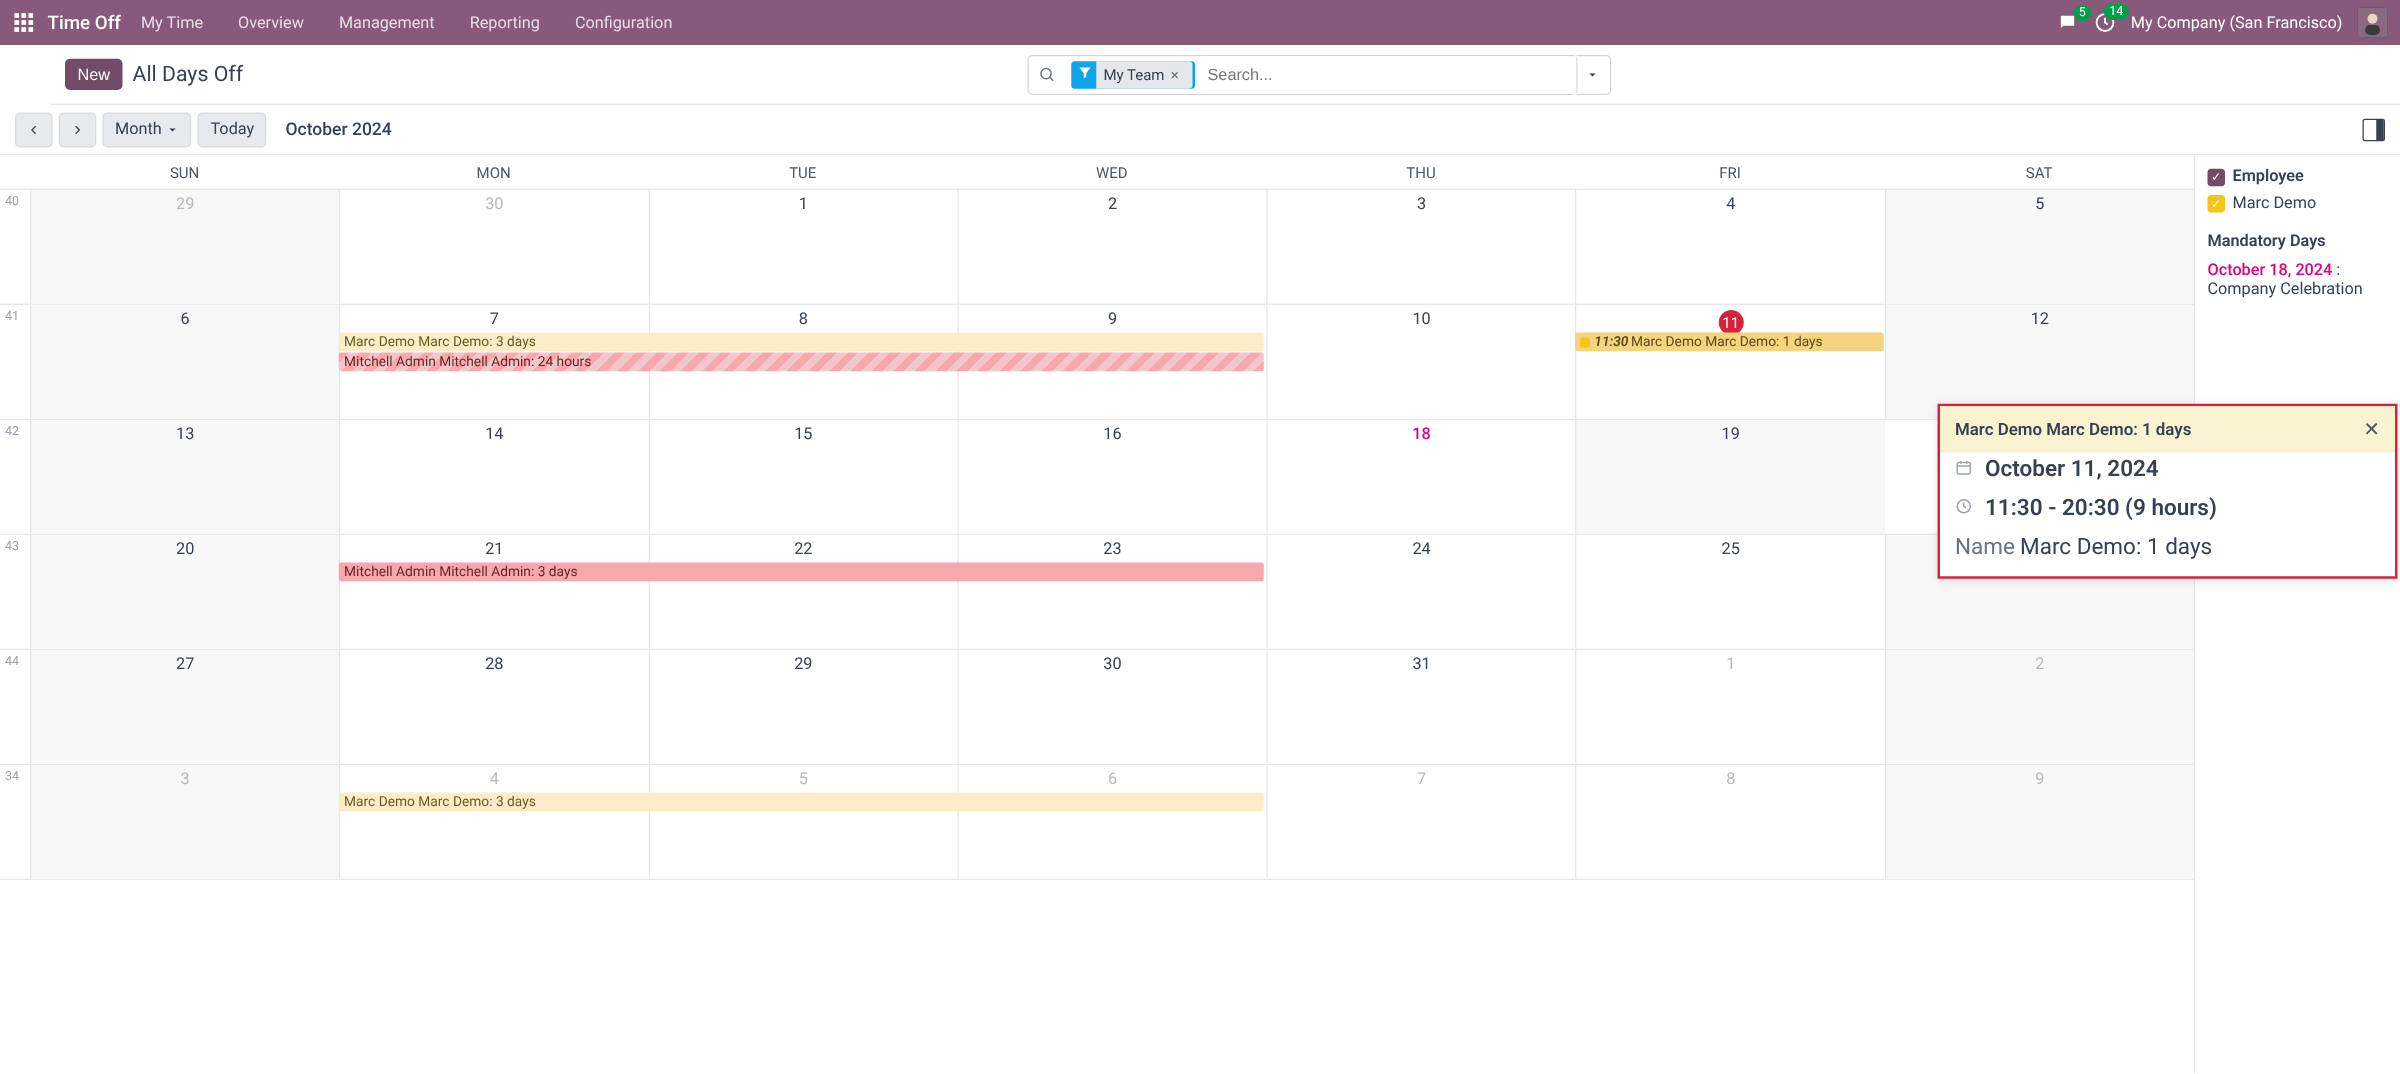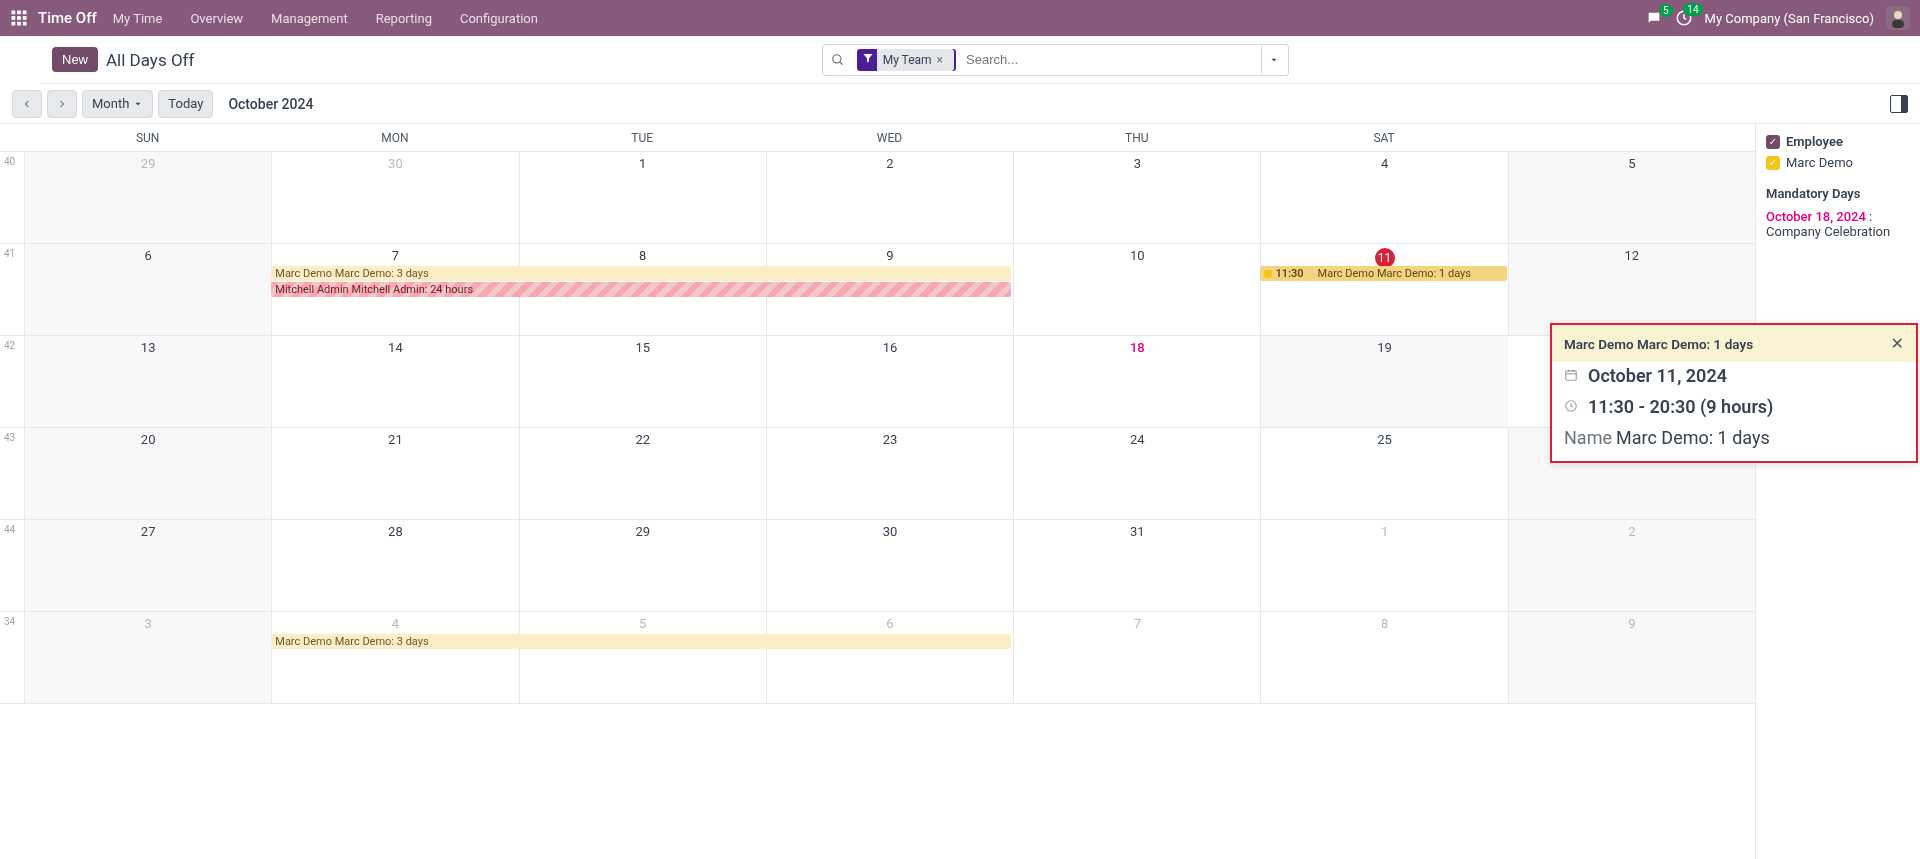--- a/index.html
+++ b/index.html
@@ -18,21 +18,21 @@
 .company { color: #fff; font-size: 13px; }
 .avatar { width: 24px; height: 24px; border-radius: 3px; background: #6b4a63; display: inline-block; overflow:hidden; }
 
 
 .controlbar { height: 48px; border-bottom: 1px solid #e5e7eb; display: flex; align-items: center; padding: 0 12px; gap: 8px; margin-left: 40px; }
 .btn-new { background: #714b67; color: #fff; border: none; border-radius: 4px; padding: 5px 10px; font-size: 13px; cursor: pointer; }
 .page-title { font-size: 17px; color: #374151; }
 .controlbar .spacer { flex: 1; }
 .searchbox { display: flex; align-items: center; border: 1px solid #d1d5db; border-radius: 4px; height: 32px; min-width: 440px;}
 .searchbox .sicon { width: 30px; display: flex; justify-content: center; color: #6b7280; }
-.filter-chip { background: #4c1d95; color: #fff; border-radius: 3px; display: flex; align-items: center; height: 22px; margin: 0 4px; padding: 0 2px; }
+.filter-chip { background: #0ea5e9; color: #fff; border-radius: 3px; display: flex; align-items: center; height: 22px; margin: 0 4px; padding: 0 2px; }
 .filter-chip .funnel { width: 18px; text-align: center; }
 .filter-chip .label { background: #e5e7eb; color: #374151; padding: 0 6px; height: 22px; display: flex; align-items: center; font-size: 12px; border-radius:0 3px 3px 0;}
 .filter-chip .x { color: #6b7280; padding: 0 5px; cursor: pointer; }
 .searchbox input { border: none; outline: none; flex: 1; height: 100%; font-size: 13px; padding-left: 6px; }
 .dd-btn { border: 1px solid #d1d5db; border-left: none; border-radius: 0 4px 4px 0; height: 32px; width: 28px; display: flex; align-items: center; justify-content: center; cursor: pointer; margin-left:-1px;}
 
 
 .toolbar { height: 40px; display: flex; align-items: center; padding: 0 12px; gap: 5px; border-bottom: 1px solid #e5e7eb; }
 .tbtn { background: #e7e9ed; border: 1px solid #d8dadd; border-radius: 4px; height: 28px; padding: 0 9px; display: inline-flex; align-items: center; cursor: pointer; font-size: 13px; color: #374151; }
 .tbtn.icon { padding: 0 8px; }
@@ -58,21 +58,21 @@
 .daynum.muted { color: #b5b8bd; }
 .daynum.mandatory { color: #e6007e; font-weight: 500; }
 .daynum .circle { display: inline-block; background: #d6223a; color: #fff; border-radius: 50%; width: 20px; height: 20px; line-height: 20px; font-size: 12px; }
 
 
 .evt { position: absolute; height: 15px; line-height: 15px; font-size: 11px; padding-left: 4px; white-space: nowrap; overflow: hidden; text-overflow: ellipsis; border-radius: 2px; cursor: pointer; }
 .evt.yellow { background: #fdecc8; color: #6b5a1f; }
 .evt.yellow-solid { background: #f5d480; color: #5a4a18; }
 .evt.red { background: #f7a7ae; color: #6b1f28; }
 .evt.red-hatch { background: repeating-linear-gradient(135deg, #f7a7ae, #f7a7ae 6px, #f3c6cb 6px, #f3c6cb 12px); color: #6b1f28; }
-.evt .time { font-weight: 600; margin-right: 14px; }
+.evt .time { font-weight: 600; margin-right: 2px; font-style: italic; }
 .evt .dot { display:inline-block; width:8px; height:8px; border-radius:2px; background:#f5c518; margin-right:3px; vertical-align:middle;}
 
 
 .legend-item { display: flex; align-items: center; gap: 6px; margin-bottom: 6px; }
 .chk { width: 14px; height: 14px; border-radius: 3px; display: inline-flex; align-items: center; justify-content: center; color: #fff; font-size: 10px; }
 .chk.purple { background: #714b67; }
 .chk.yellow { background: #f5c518; }
 .legend-item.bold .lbl { font-weight: 600; }
 .section-h { font-weight: 600; margin-top: 16px; margin-bottom: 8px; }
 .mandatory-date { color: #e6007e; font-weight: 500; }
@@ -196,20 +196,21 @@
 <div class="layout">
   <div class="calendar">
 
     <div class="dayheader">
       <div class="wn"></div>
       <div class="dh">SUN</div>
       <div class="dh">MON</div>
       <div class="dh">TUE</div>
       <div class="dh">WED</div>
       <div class="dh">THU</div>
+      <div class="dh">FRI</div>
       <div class="dh">SAT</div>
     </div>
 
     <div class="weekrow">
       <div class="wn">40</div>
       <div class="daycell weekend">
           <div class="daynum muted">29</div>
         </div>
       <div class="daycell">
           <div class="daynum muted">30</div>
@@ -298,20 +299,21 @@
         </div>
       <div class="daycell">
           <div class="daynum">24</div>
         </div>
       <div class="daycell">
           <div class="daynum">25</div>
         </div>
       <div class="daycell weekend">
           <div class="daynum">26</div>
         </div>
+      <div class="evt red" style="left: calc(24px + (100% - 24px)/7*1); width: calc((100% - 24px)/7*3 - 2px); top: 22px;">Mitchell Admin Mitchell Admin: 3 days</div>
     </div>
 
     <div class="weekrow">
       <div class="wn">44</div>
       <div class="daycell weekend">
           <div class="daynum">27</div>
         </div>
       <div class="daycell">
           <div class="daynum">28</div>
         </div>

